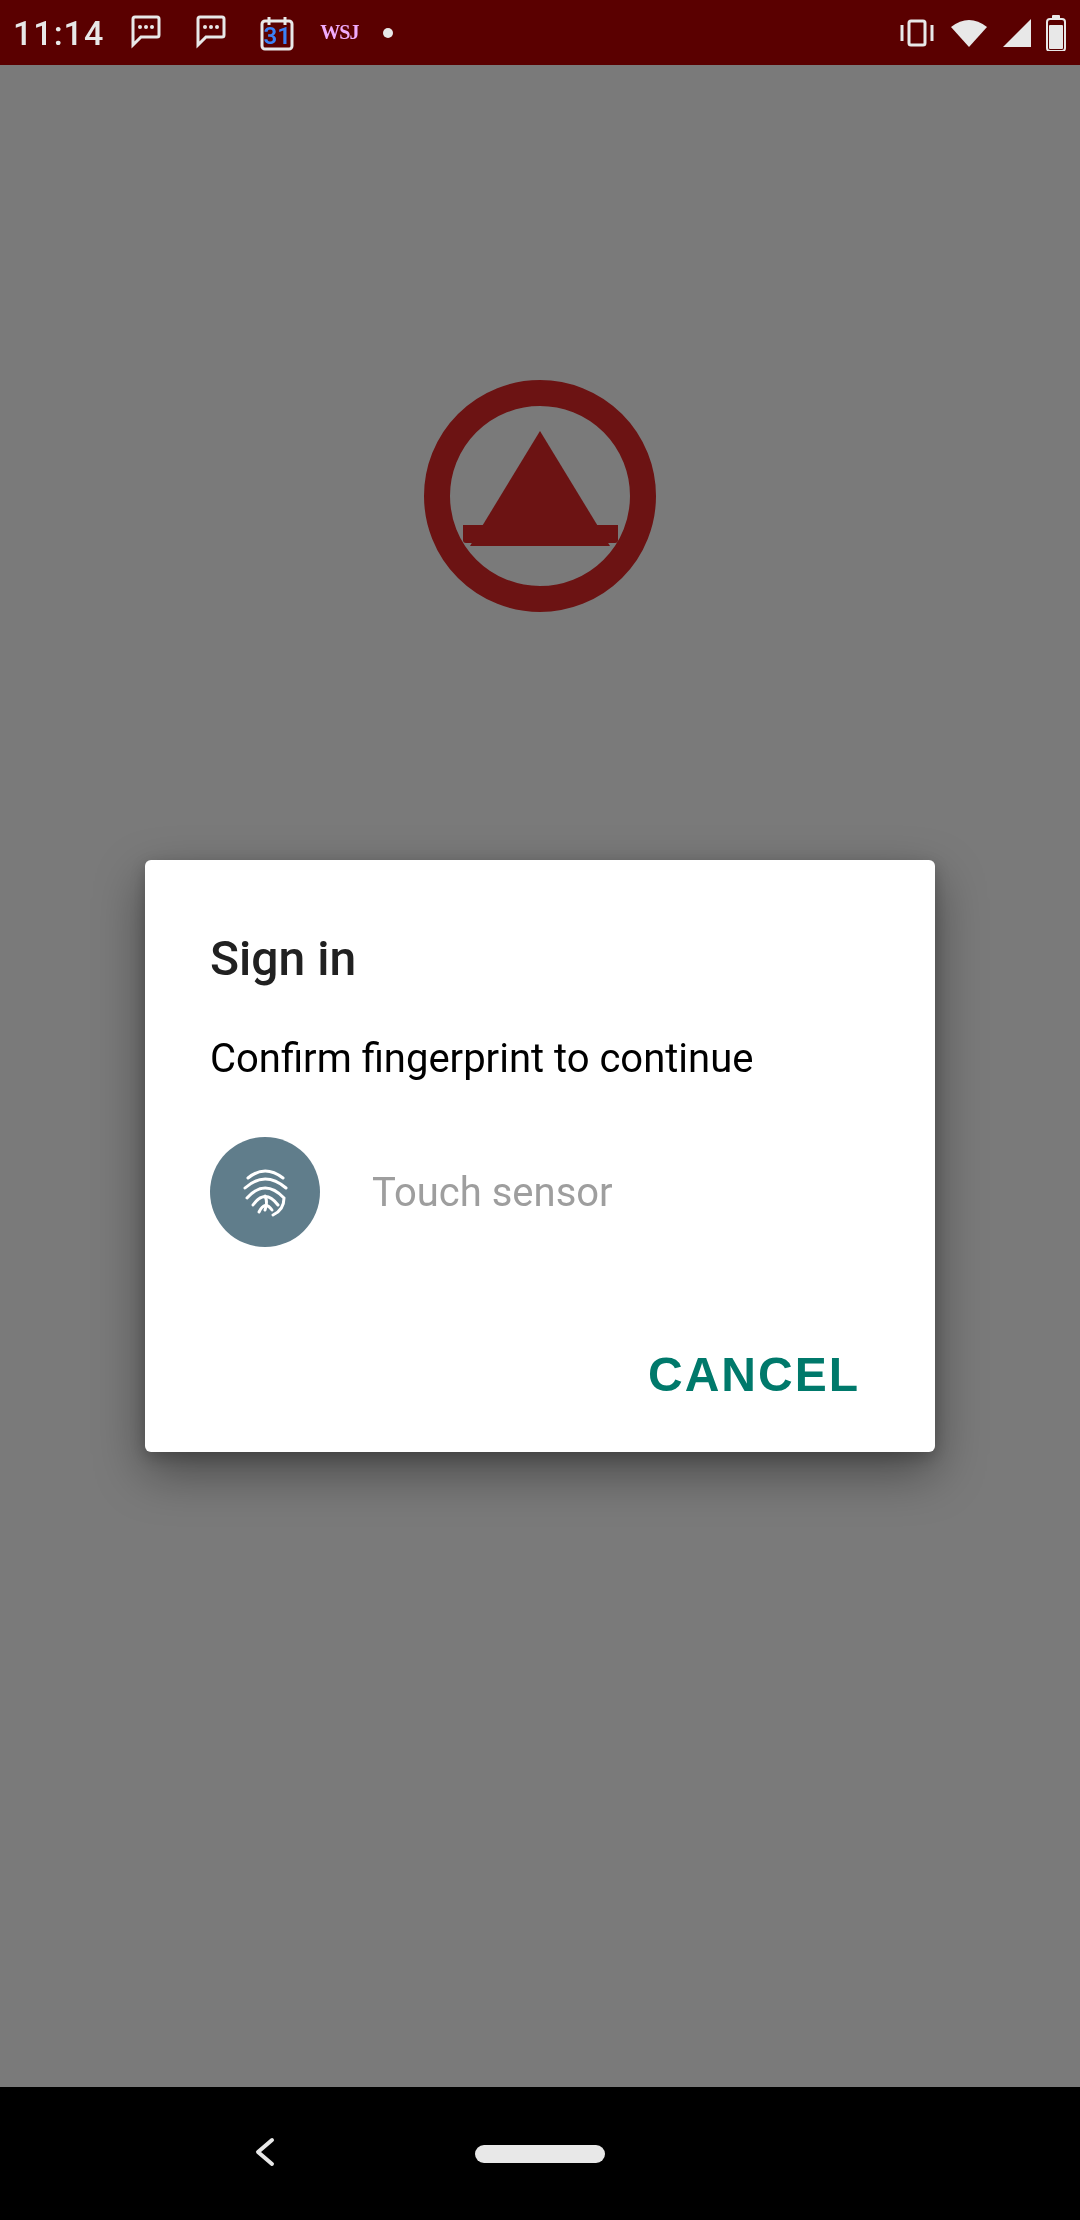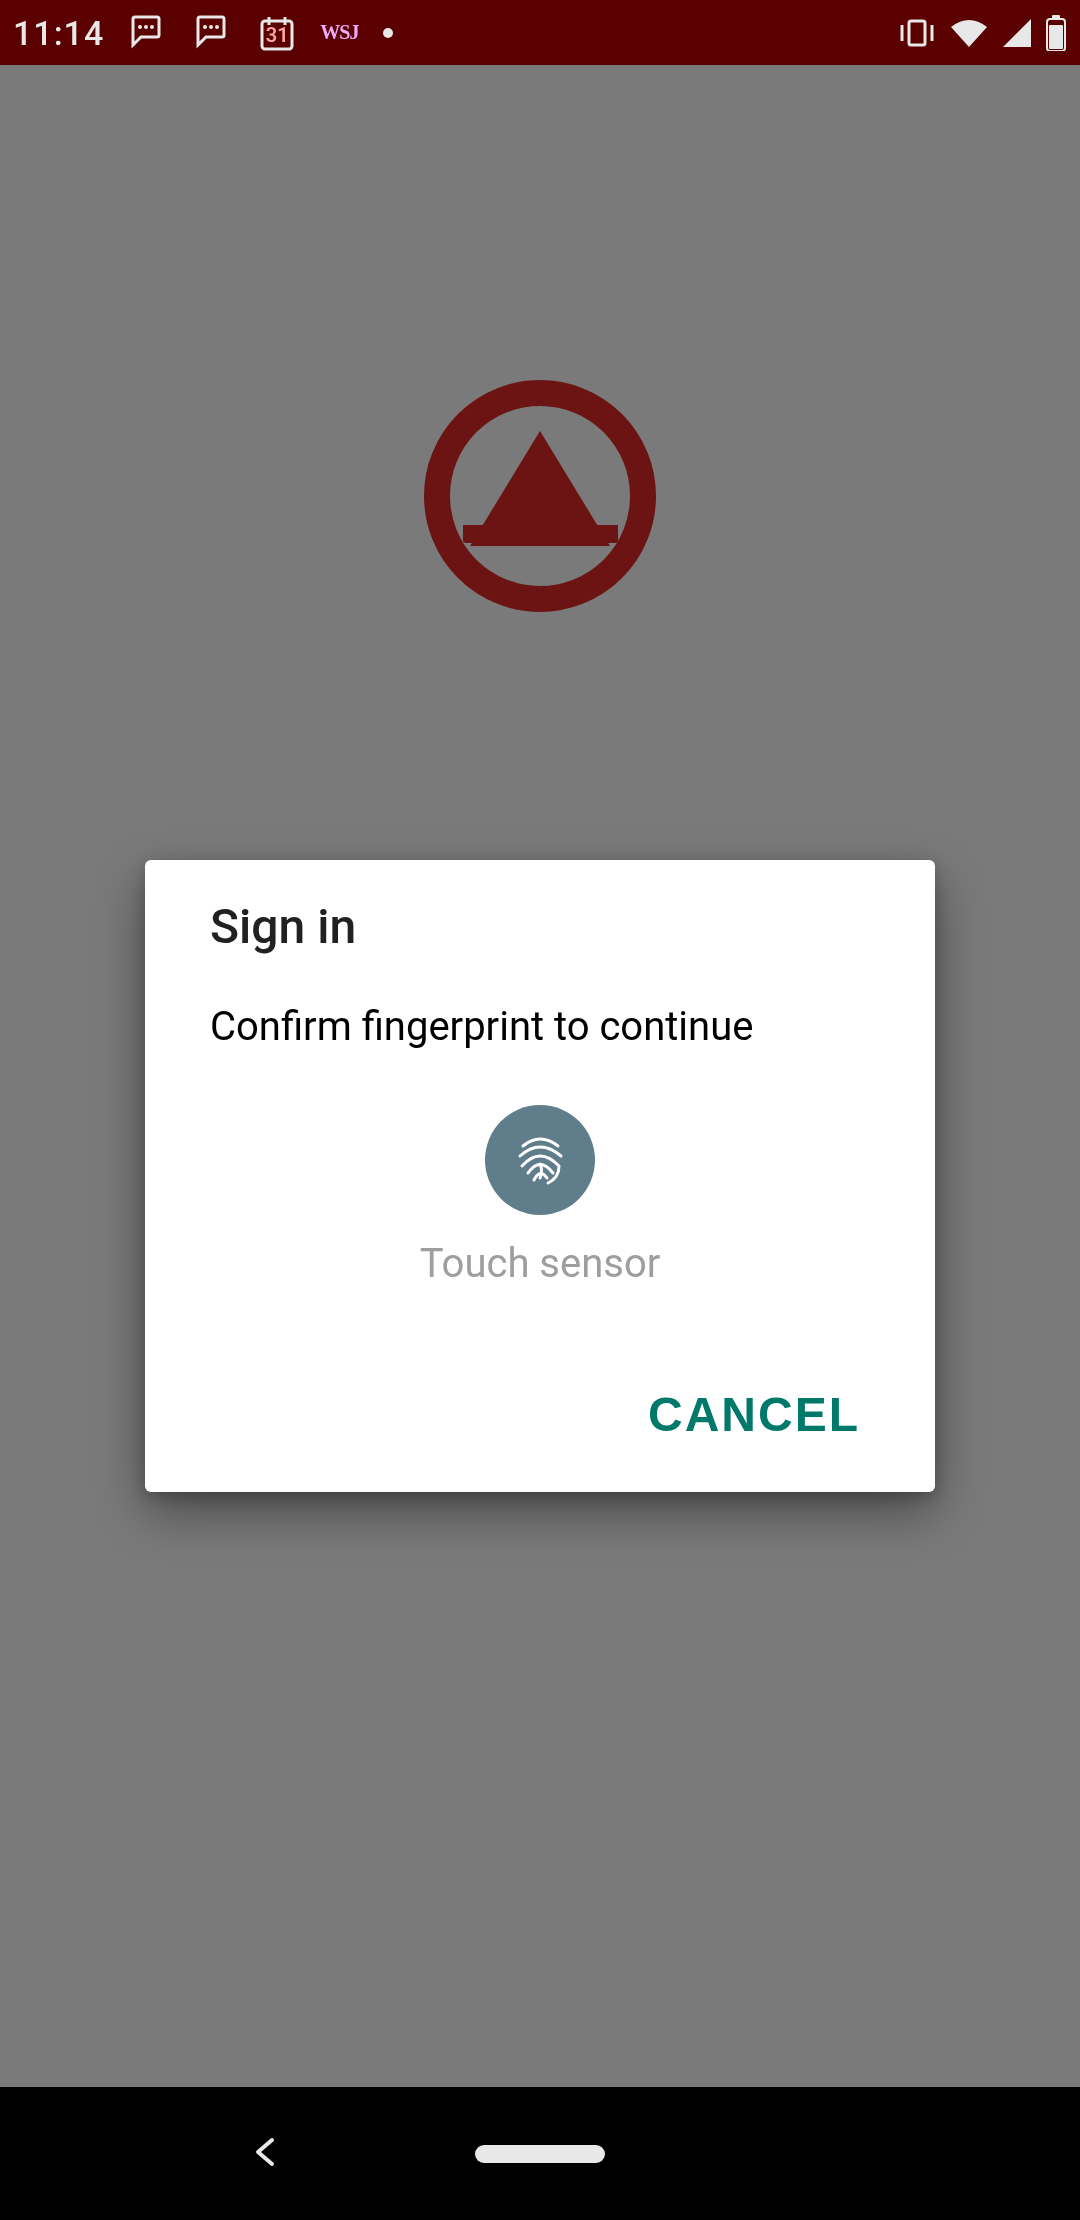--- a/index.html
+++ b/index.html
@@ -115,43 +115,42 @@
     
     
     .dialog {
       position: absolute;
       top: 795px;
       left: 145px;
       width: 790px;
       background: #ffffff;
       border-radius: 6px;
       box-shadow: 0 20px 50px rgba(0,0,0,0.4), 0 5px 15px rgba(0,0,0,0.2);
-      padding: 38px 65px 35px 65px;
+      padding: 70px 65px 35px 65px;
     }
     
     .dialog-title {
       font-size: 48px;
       font-weight: 500;
       color: #212121;
       margin-bottom: 48px;
     }
     
     .dialog-subtitle {
       font-size: 40px;
       color: #000000;
       margin-bottom: 55px;
       font-weight: 400;
     }
     
     .fingerprint-row {
       display: flex;
       align-items: center;
-      gap: 25px;
+      gap: 52px;
       margin-bottom: 85px;
-      flex-direction: column;
     }
     
     .fingerprint-circle {
       width: 110px;
       height: 110px;
       border-radius: 50%;
       background: #607d8b;
       display: flex;
       align-items: center;
       justify-content: center;
@@ -217,23 +216,23 @@
       position: relative;
       width: 36px;
       height: 36px;
     }
     
     .cal-text {
       position: absolute;
       top: 50%;
       left: 50%;
       transform: translate(-50%, -40%);
-      font-size: 20px;
+      font-size: 24px;
       font-weight: 600;
-      color: #fca5a5;
+      color: #3b82f6;
     }
   </style>
 </head>
 <body>
 
 <div class="status-bar">
   <div class="status-left">
     <span class="status-time">11:14</span>
     <span class="status-icon">
       <svg width="40" height="36" viewBox="0 0 40 36" fill="none">

